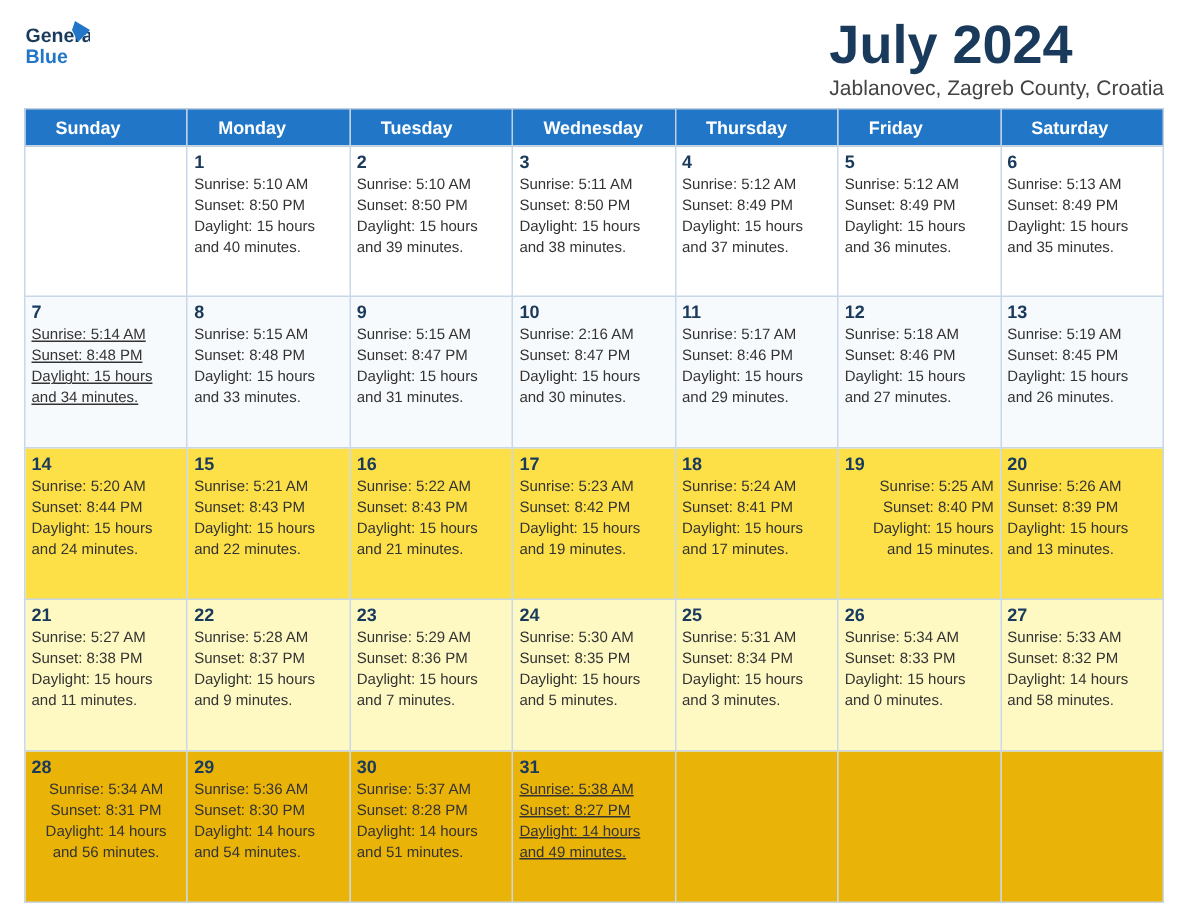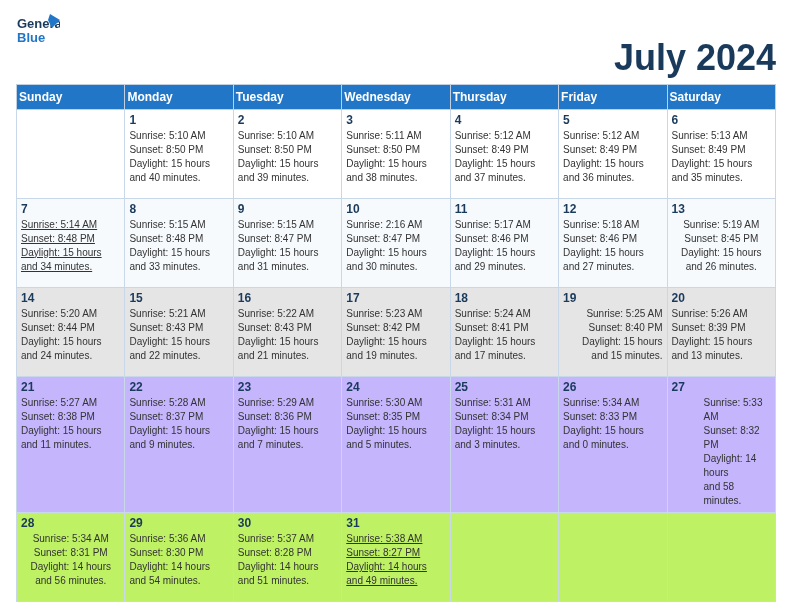--- a/index.html
+++ b/index.html
@@ -23,21 +23,20 @@
       justify-content: space-between;
       margin-bottom: 6px;
     }
     .logo {
       display: flex;
       flex-direction: column;
       align-items: flex-start;
     }
     .title-section {
       text-align: left;
-      margin-top: 28px;
     }
     .main-title {
       font-size: 36px;
       font-weight: bold;
       color: #1a3a5c;
       line-height: 1.1;
     }
     .subtitle {
       font-size: 14px;
       color: #444;
@@ -45,21 +44,21 @@
     .calendar-table {
       width: 100%;
       border-collapse: collapse;
       flex: 1;
     }
     .calendar-table th {
       background-color: #2176c7;
       color: #fff;
       font-size: 12px;
       font-weight: bold;
-      padding: 5px 2px;
+      padding: 5px 20px;
       text-align: left;
       border: 1px solid #c0d0e0;
     }
     .calendar-table td {
       border: 1px solid #c8d8e8;
       vertical-align: top;
       padding: 3px 4px;
       font-size: 10px;
       color: #222;
       width: calc(100% / 7);
@@ -89,20 +88,21 @@
           <rect width="44" height="44" fill="white"></rect>
           <text x="1" y="18" font-size="13" font-weight="bold" fill="#1a3a5c" font-family="Arial">General</text>
           <text x="1" y="32" font-size="13" font-weight="bold" fill="#2176c7" font-family="Arial">Blue</text>
           <polygon points="34,4 44,10 36,18 32,10" fill="#2176c7"></polygon>
         </svg>
       </div>
     </div>
   </div>
     <div class="title-section">
       <div class="main-title">July 2024</div>
+      <div class="subtitle">Jablanovec, Zagreb County, Croatia</div>
     </div>
   </div>
 
   <table class="calendar-table">
     <thead>
       <tr>
         <th>Sunday</th>
         <th>Monday</th>
         <th>Tuesday</th>
         <th>Wednesday</th>
@@ -195,27 +195,27 @@
           </td>
           <td>
             <div class="cell-day">12</div>
             <div class="cell-info" style="white-space: pre-line;">Sunrise: 5:18 AM
 Sunset: 8:46 PM
 Daylight: 15 hours
 and 27 minutes.</div>
           </td>
           <td>
             <div class="cell-day">13</div>
-            <div class="cell-info" style="white-space: pre-line; text-align: center;">Sunrise: 5:19 AM
+            <div class="cell-info" style="white-space: pre-line;">Sunrise: 5:19 AM
 Sunset: 8:45 PM
 Daylight: 15 hours
 and 26 minutes.</div>
           </td>
         </tr>
-        <tr style="background: #e5e5e5; margin-top: 22px;">
+        <tr style="background: #fde047; margin-top: 22px;">
           <td>
             <div class="cell-day">14</div>
             <div class="cell-info" style="white-space: pre-line;">Sunrise: 5:20 AM
 Sunset: 8:44 PM
 Daylight: 15 hours
 and 24 minutes.</div>
           </td>
           <td>
             <div class="cell-day">15</div>
             <div class="cell-info" style="white-space: pre-line;">Sunrise: 5:21 AM
@@ -252,21 +252,21 @@
 and 15 minutes.</div>
           </td>
           <td>
             <div class="cell-day">20</div>
             <div class="cell-info" style="white-space: pre-line;">Sunrise: 5:26 AM
 Sunset: 8:39 PM
 Daylight: 15 hours
 and 13 minutes.</div>
           </td>
         </tr>
-        <tr style="background: #c4b5fd;">
+        <tr style="background: #fef9c3;">
           <td>
             <div class="cell-day">21</div>
             <div class="cell-info" style="white-space: pre-line;">Sunrise: 5:27 AM
 Sunset: 8:38 PM
 Daylight: 15 hours
 and 11 minutes.</div>
           </td>
           <td>
             <div class="cell-day">22</div>
             <div class="cell-info" style="white-space: pre-line;">Sunrise: 5:28 AM
@@ -297,27 +297,27 @@
           </td>
           <td>
             <div class="cell-day">26</div>
             <div class="cell-info" style="white-space: pre-line;">Sunrise: 5:34 AM
 Sunset: 8:33 PM
 Daylight: 15 hours
 and 0 minutes.</div>
           </td>
           <td>
             <div class="cell-day">27</div>
-            <div class="cell-info" style="white-space: pre-line; margin-left: 32px;">Sunrise: 5:33 AM
+            <div class="cell-info" style="white-space: pre-line;">Sunrise: 5:33 AM
 Sunset: 8:32 PM
 Daylight: 14 hours
 and 58 minutes.</div>
           </td>
         </tr>
-        <tr style="background: #bef264;">
+        <tr style="background: #eab308;">
           <td>
             <div class="cell-day">28</div>
             <div class="cell-info" style="white-space: pre-line; text-align: center;">Sunrise: 5:34 AM
 Sunset: 8:31 PM
 Daylight: 14 hours
 and 56 minutes.</div>
           </td>
           <td>
             <div class="cell-day">29</div>
             <div class="cell-info" style="white-space: pre-line;">Sunrise: 5:36 AM

